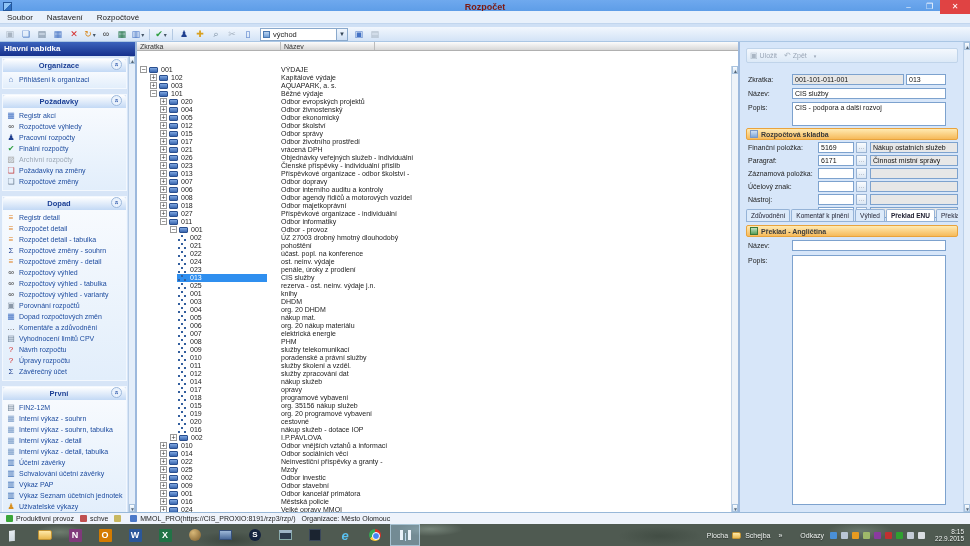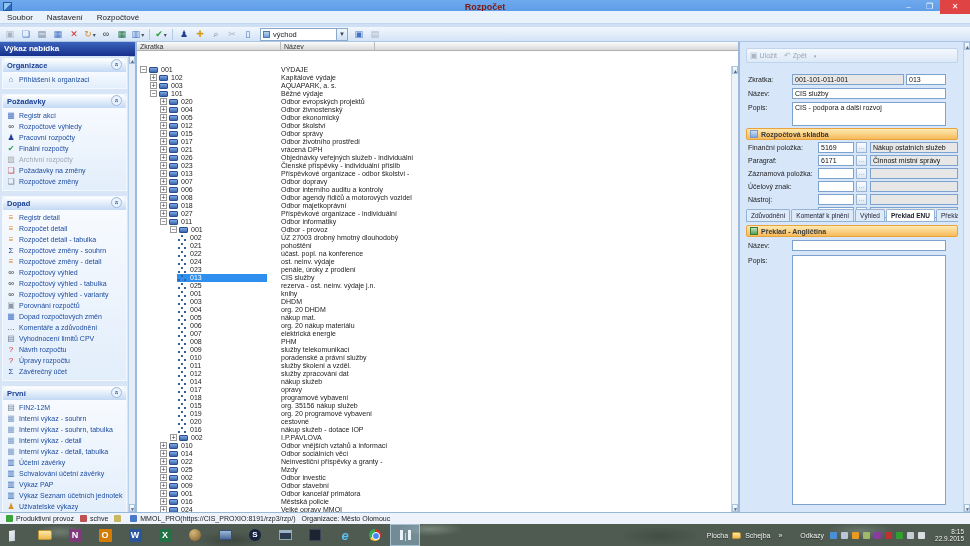--- a/index.html
+++ b/index.html
@@ -46,21 +46,21 @@
   
   #sidebar { width:137px; height:470px; background:#d7e5f7; border-right:2px solid #9db9dd;
     position:relative; }
   #sidebar-header { height:14px; background:linear-gradient(#3b63bc,#16308c); color:#fff;
     font-size:8px; font-weight:bold; line-height:14px; padding-left:4px; }
   #sidebar-body { position:absolute; top:14px; left:0; right:7px; bottom:0; overflow:hidden; padding:2px 1px 0 2px; }
   .ssec { margin-bottom:5px; border:1px solid #f3f8fe; }
   .ssec-h { height:13px; background:linear-gradient(#ffffff,#c3d9f5); color:#1a3e94;
     font-weight:bold; font-size:7.5px; line-height:13px; padding:0 4px; display:flex;
     border-radius:3px 3px 0 0; }
-  .ssec-h .t { flex:1; }
+  .ssec-h .t { flex:1; text-align:center; }
   .chev { width:11px; height:11px; border:1px solid #9db9dd; border-radius:50%; background:#eaf2fc;
     color:#3a62b0; font-size:7px; line-height:10px; text-align:center; transform:rotate(-90deg); }
   .ssec-b { background:linear-gradient(#f7fafe,#e2eefb); padding:2px 0 3px 3px; }
   .sitem { height:11px; display:flex; align-items:center; }
   .sitem .sic { width:10px; font-size:8px; line-height:9px; text-align:center; margin-right:3px; }
   .sitem .slab { font-size:7px; color:#1b4a9e; white-space:nowrap; }
   .sitem.dis .slab { color:#9aa6b4; }
   .sb-scroll { position:absolute; top:14px; right:0; width:7px; bottom:0; background:#e4eefa;
     border-left:1px solid #bcd0e8; }
   .sb-arrow { height:8px; font-size:5px; text-align:center; line-height:8px; color:#567;
@@ -252,21 +252,21 @@
         </div>
         <div class="tbtn dis">
           <span class="tglyph" style="color: rgb(154, 168, 184);">▤</span>
         </div>
       </div>
   </div>
 
   <div id="content">
 
     <div id="sidebar">
-      <div id="sidebar-header">Výkaz nabídka</div>
+      <div id="sidebar-header">Hlavní nabídka</div>
       <div id="sidebar-body">
           <div class="ssec">
             <div class="ssec-h">
               <span class="t">Organizace</span>
               <span class="chev">»</span>
             </div>
             <div class="ssec-b">
               <div class="sitem">
                 <span class="sic" style="color: rgb(91, 127, 191);">⌂</span>
                 <span class="slab">Přihlášení k organizaci</span>

